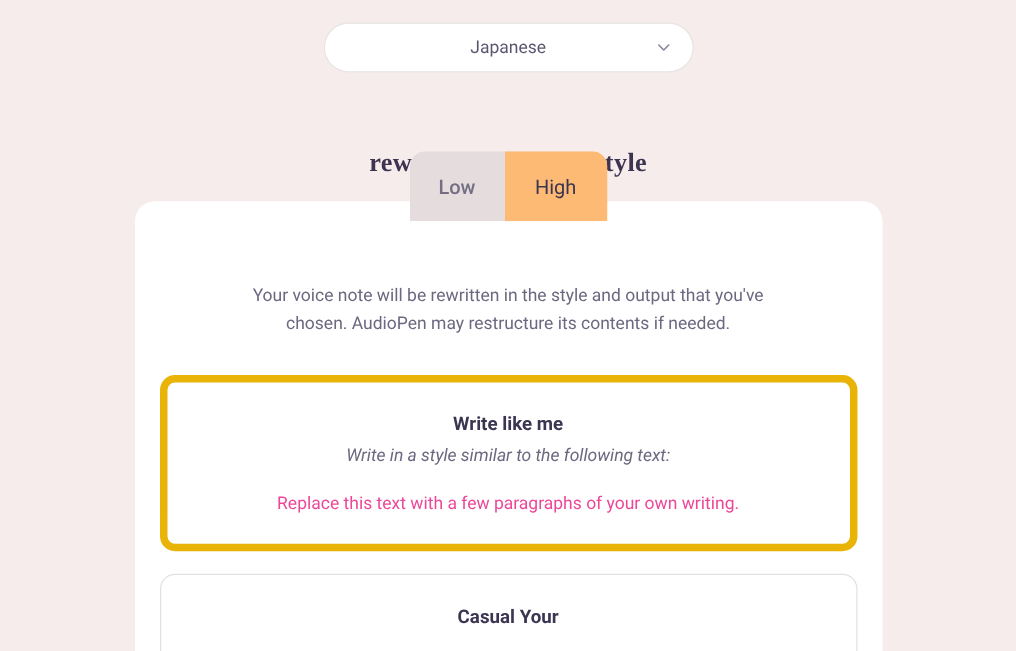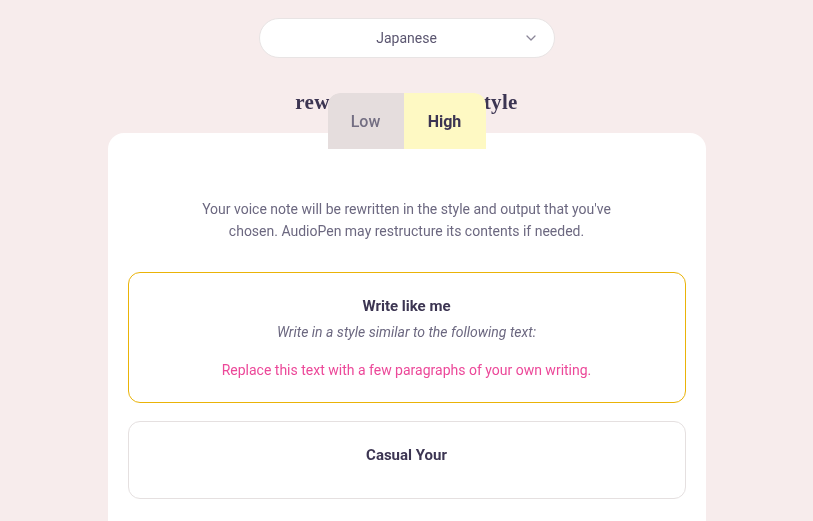--- a/index.html
+++ b/index.html
@@ -27,21 +27,21 @@
     .language-select {
       width: 296px;
       height: 40px;
       background: #fff;
       border: 1px solid #e8e4e4;
       border-radius: 20px;
       display: flex;
       align-items: center;
       justify-content: center;
       position: relative;
-      margin-bottom: 32px;
+      margin-bottom: 60px;
       cursor: pointer;
     }
     .language-select-text {
       font-size: 14px;
       color: #5b5670;
     }
     .language-select .chev {
       position: absolute;
       right: 18px;
       top: 50%;
@@ -72,38 +72,38 @@
       font-size: 16px;
       font-weight: 500;
       cursor: pointer;
       padding: 0 22px;
     }
     .tab.inactive {
       background: #e5dddd;
       color: #736e82;
     }
     .tab.active {
-      background: #fef9c3;
+      background: #fdba74;
       color: #3c3552;
-      font-weight: 700;
+      font-weight: 400;
     }
     .tab-low { width: 76px; border-radius: 12px 0 0 0; }
     .tab-medium { width: 94px; }
     .tab-high { width: 82px; border-radius: 0 12px 0 0; }
     .description {
       text-align: center;
       font-size: 14px;
       color: #6c6880;
       line-height: 1.55;
       margin-bottom: 30px;
       padding: 0 80px;
     }
     .style-card {
       margin: 0 20px 18px 20px;
-      border: 1px solid #eab308;
+      border: 6px solid #eab308;
       border-radius: 12px;
       padding: 24px 28px;
       text-align: center;
       cursor: pointer;
     }
     .style-card.unselected {
       border: 1px solid #e5e0e0;
     }
     .style-card-title {
       font-size: 15px;

